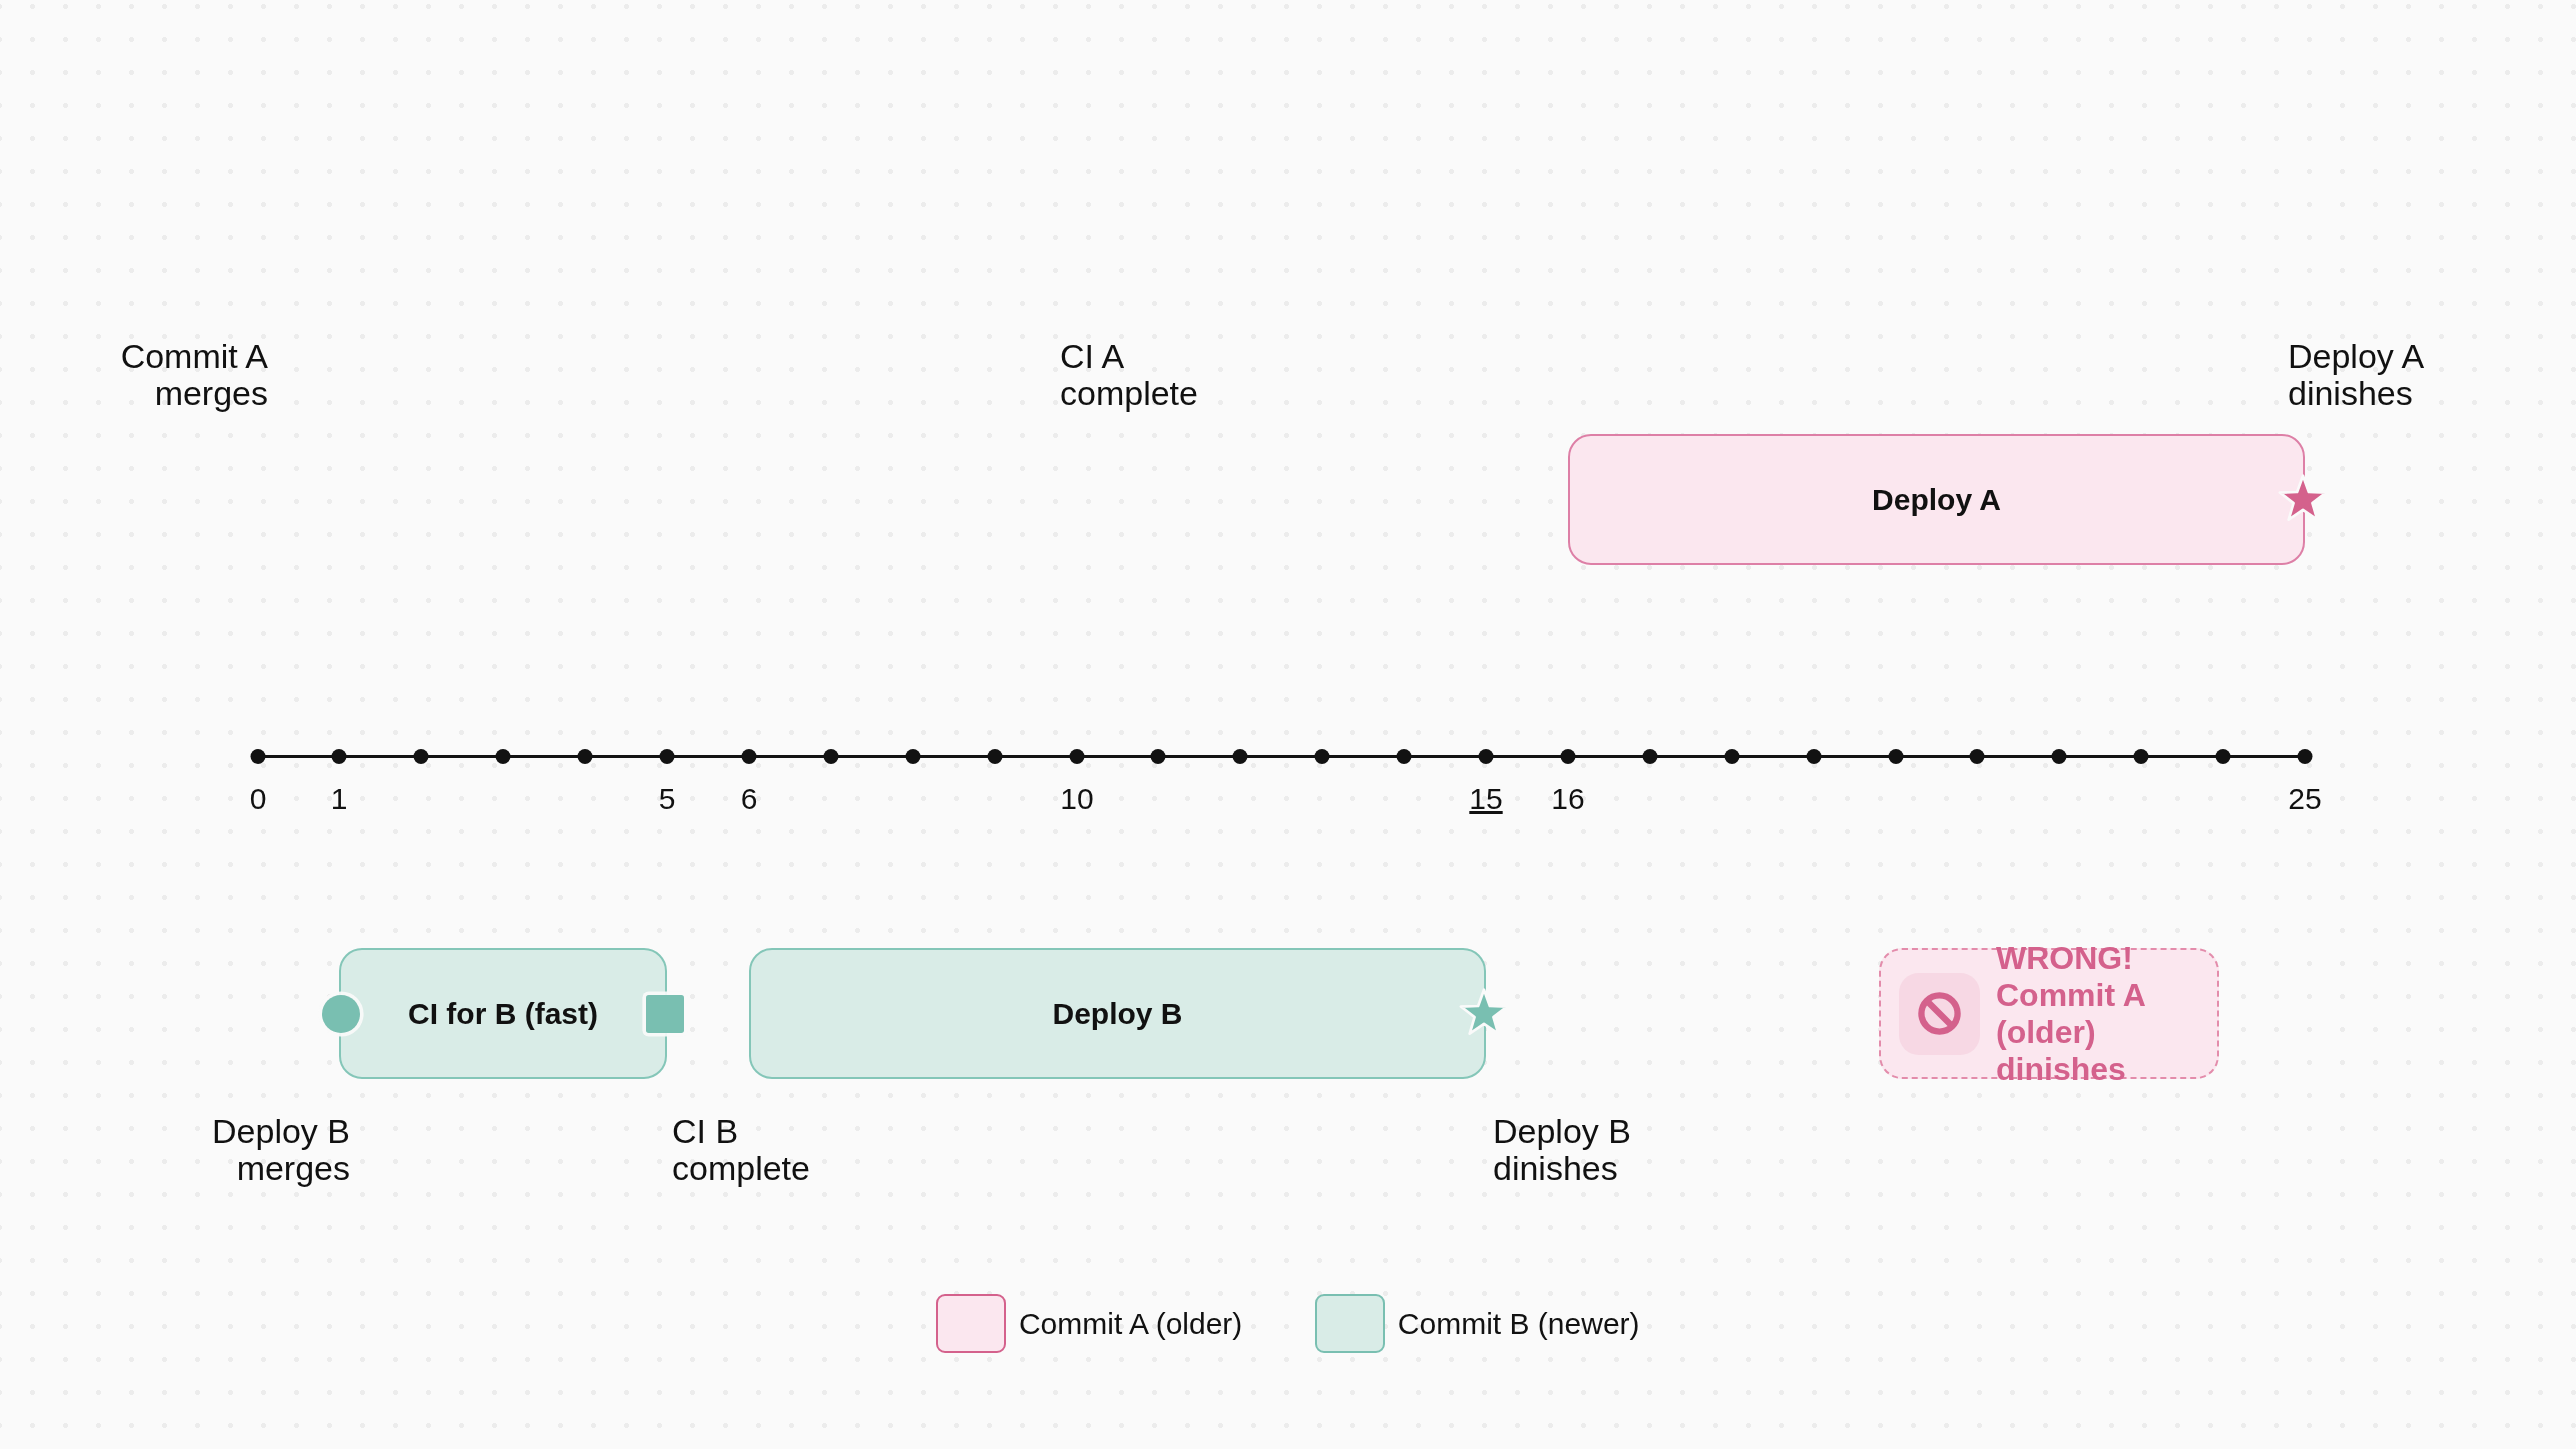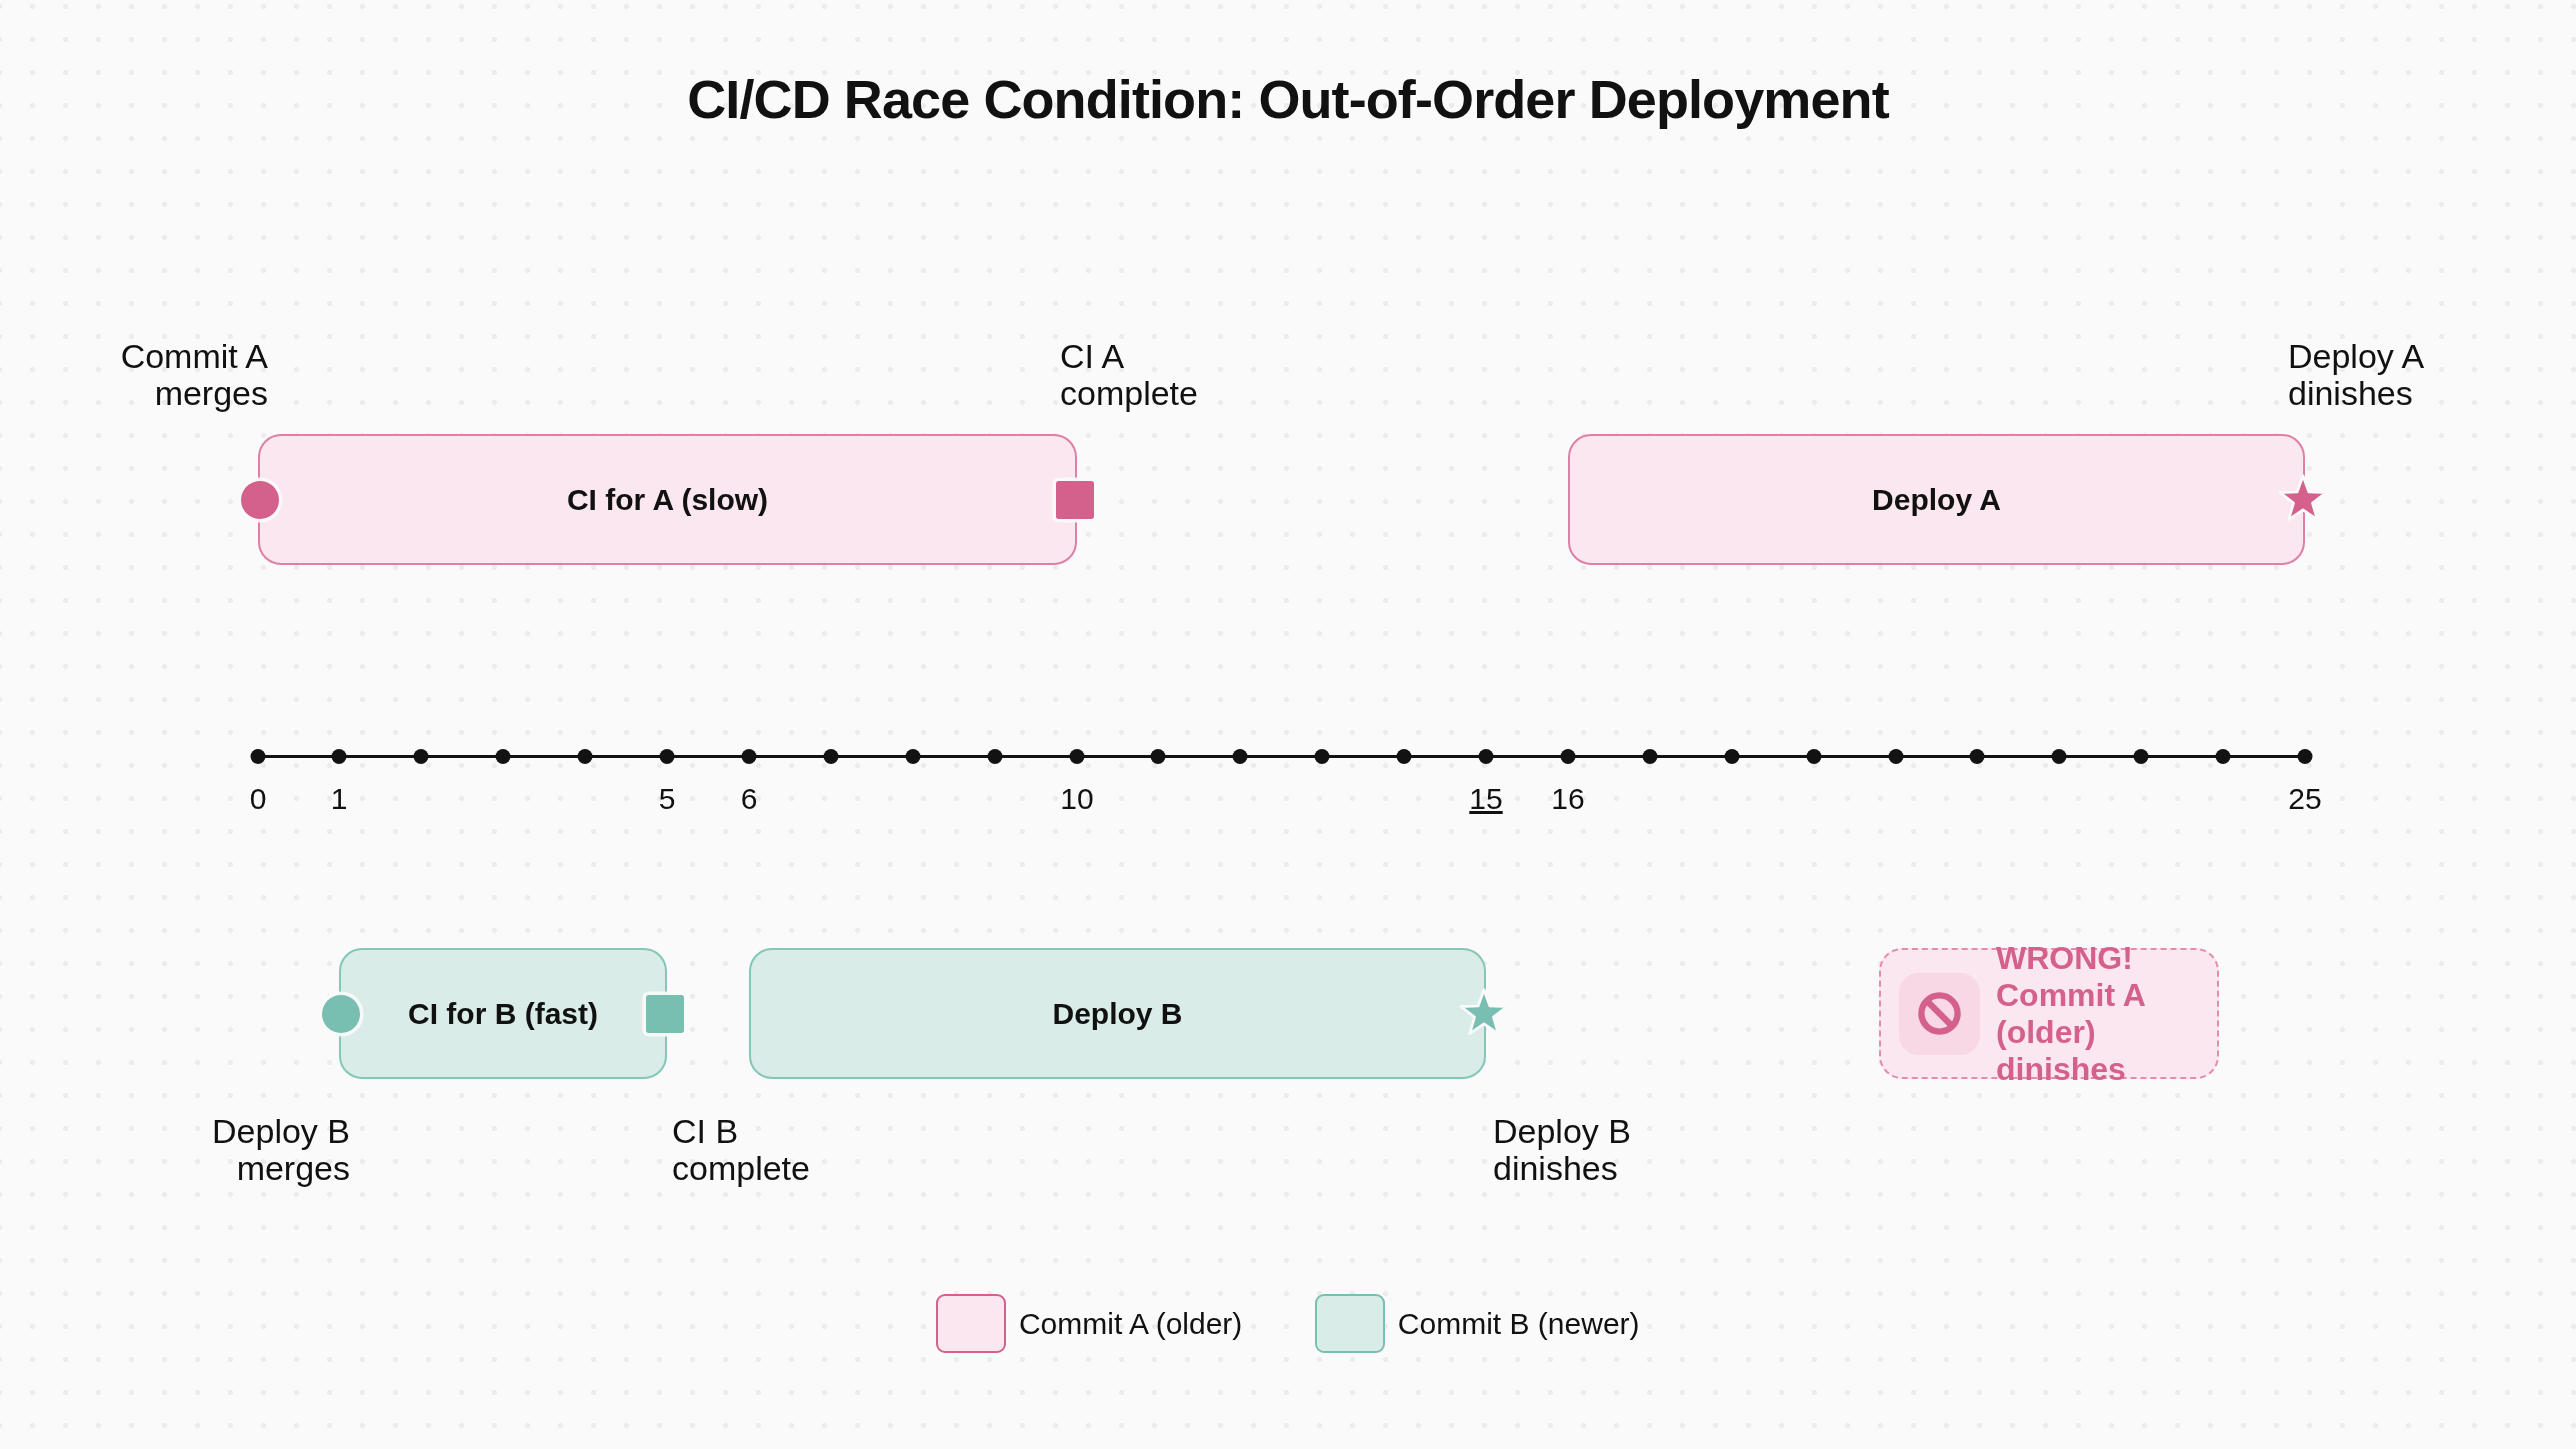--- a/index.html
+++ b/index.html
@@ -75,40 +75,34 @@
   .swatch{width:70px;height:59px;border-radius:9px;}
   .swatch.pink{background:var(--pinkF);border:2.7px solid var(--pinkA);}
   .swatch.teal{background:var(--tealF);border:2.7px solid var(--tealA);}
   .legend-label{font-size:30px;color:#111;}
 </style>
 </head>
 <body>
 
 <div class="canvas">
 
-  <div class="title">CI/CD Race Condition: Out-of-Order Deployment</div>
 
   <div class="event row-a-event align-right" style="right: 2308px;">
     <div>Commit A</div>
     <div>merges</div>
   </div>
   <div class="event row-a-event" style="left: 1060px;">
     <div>CI A</div>
     <div>complete</div>
   </div>
   <div class="event row-a-event" style="left: 2288px;">
     <div>Deploy A</div>
     <div>dinishes</div>
   </div>
 
-  <div class="seg pink" style="left: 258px; width: 819px;">
-    <span class="seg-label">CI for A (slow)</span>
-    <span class="marker-circle"></span>
-    <span class="marker-square"></span>
-  </div>
   <div class="seg pink" style="left: 1568px; width: 737px;">
     <span class="seg-label">Deploy A</span>
     <svg class="marker-star" width="54" height="54" viewBox="0 0 60 60">
       <polygon points="30,3 36.5,21.1 55.7,21.7 40.5,33.4 45.9,51.8 30,41 14.1,51.8 19.5,33.4 4.3,21.7 23.5,21.1" fill="currentColor" stroke="#fafafa" stroke-width="3" stroke-linejoin="round"></polygon>
     </svg>
   </div>
 
   <div id="axis">
       <div class="axis-line" style="left: 258px; width: 2047px;"></div>
       <div class="axis-dot" style="left: 258px;"></div>

